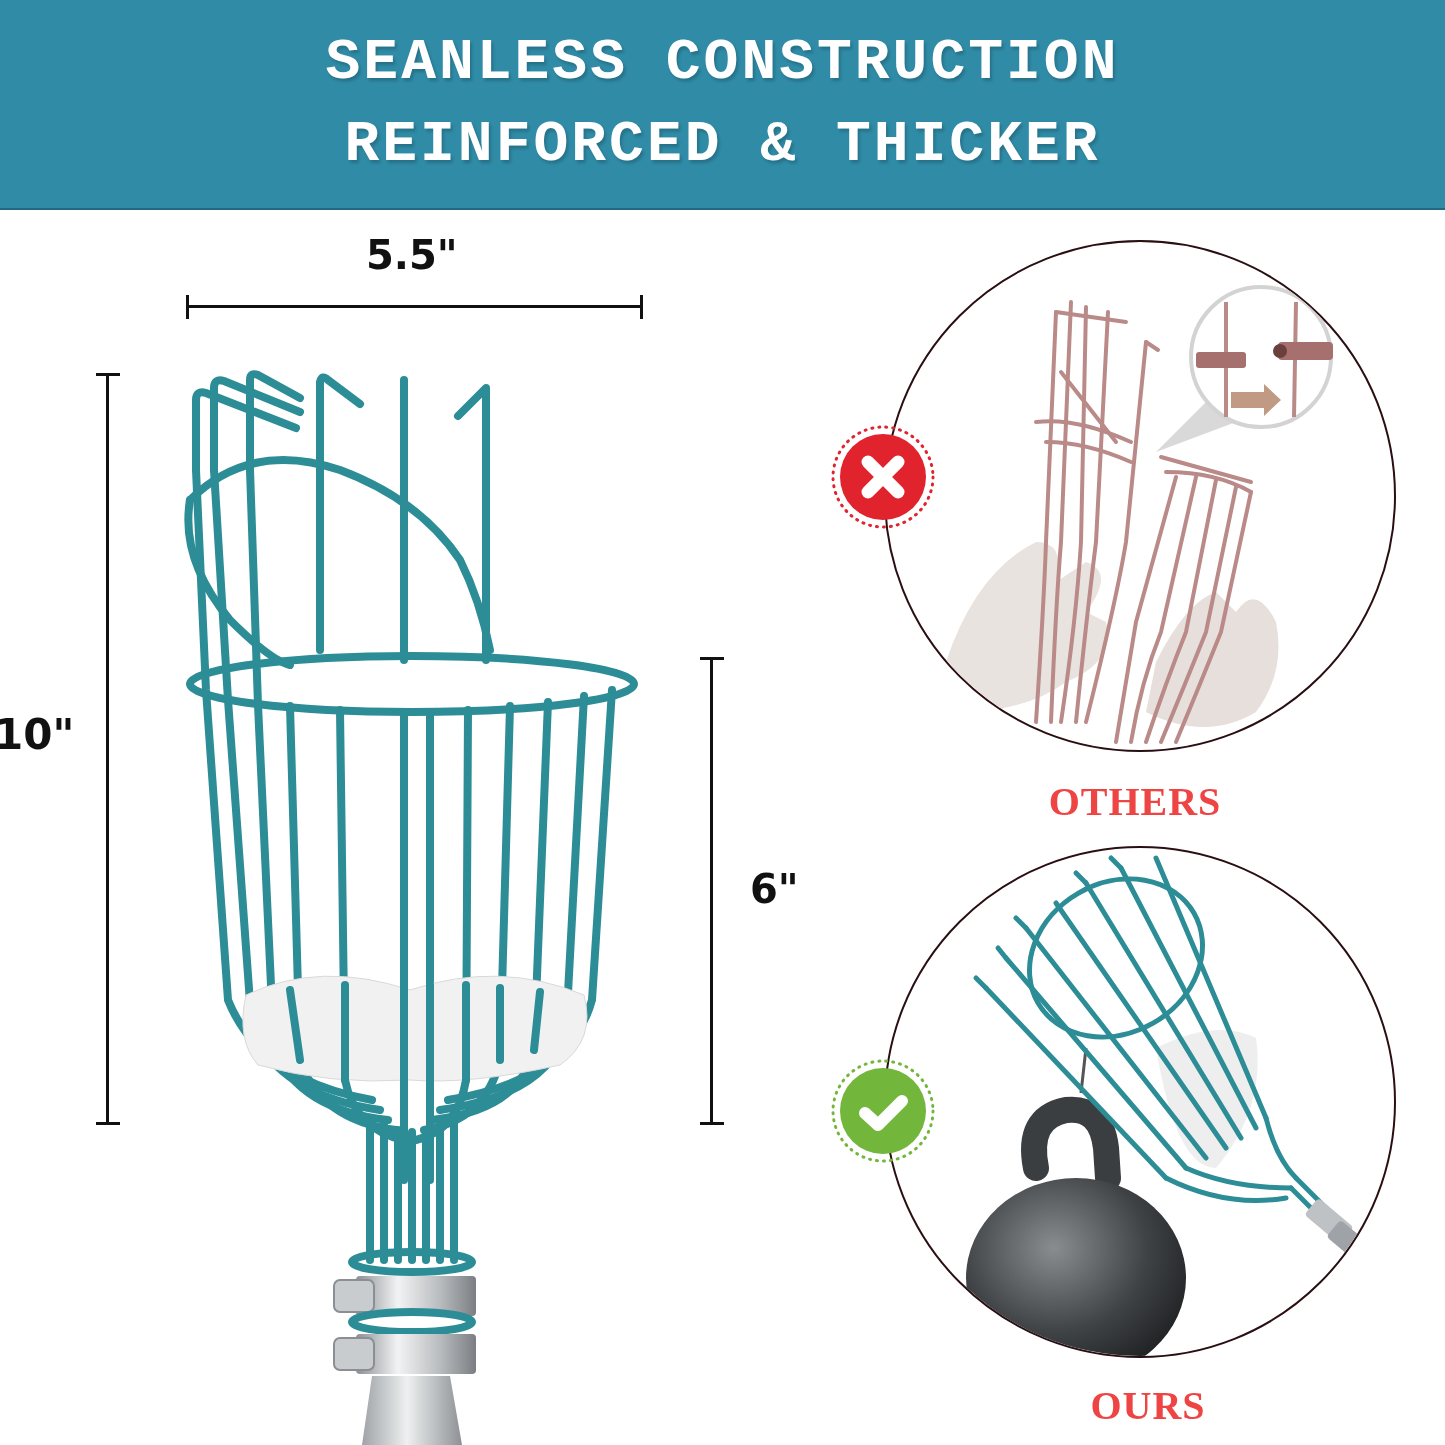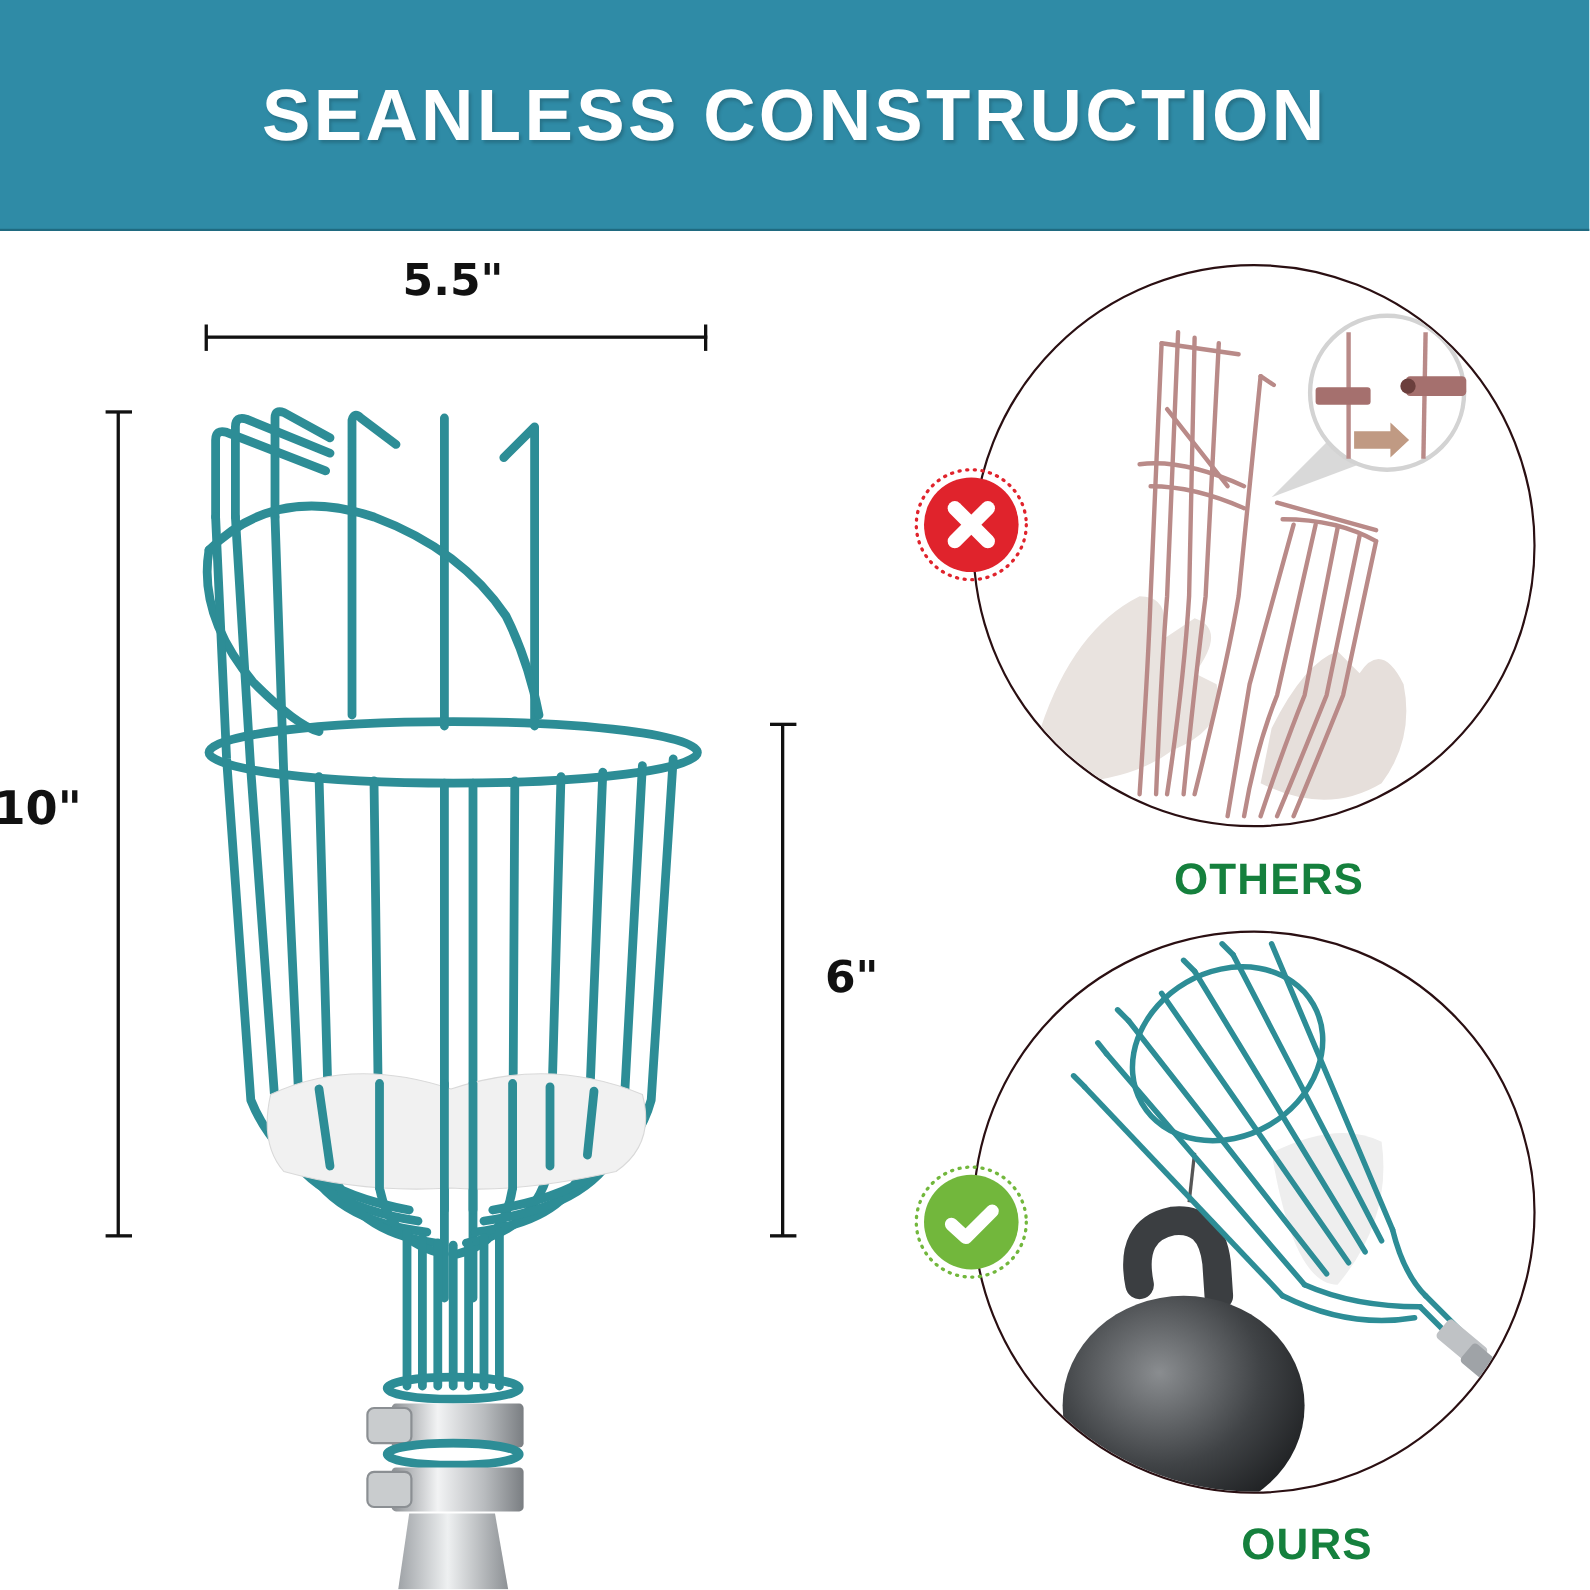--- a/index.html
+++ b/index.html
@@ -6,48 +6,49 @@
     html, body { width: 1445px; height: 1445px; background: #ffffff; overflow: hidden; }
     body { position: relative; font-family: "DejaVu Sans", "Liberation Sans", sans-serif; }
 
     .header {
       position: absolute; left: 0; top: 0; width: 1445px; height: 210px;
       background: #2f8ba6;
       border-bottom: 2px solid #1f6a80;
       display: flex; flex-direction: column; align-items: center; justify-content: center;
     }
     .header .line {
-      color: #ffffff; font-weight: 900; font-size: 66px; letter-spacing: 3px;
+      color: #ffffff; font-weight: 900; font-size: 58px; letter-spacing: 3px;
       line-height: 82px; text-shadow: 2px 3px 3px rgba(0,0,0,0.18);
-      font-family: Liberation Sans, sans-serif;
+      font-family: Liberation Mono, monospace;
     }
 
     .dim-label {
       position: absolute; font-weight: 900; color: #111; font-family: "DejaVu Sans", sans-serif;
     }
     .dim-h { position: absolute; height: 3px; background: #111; }
     .dim-v { position: absolute; width: 3px; background: #111; }
     .tick-v { position: absolute; width: 3px; height: 24px; background: #111; }
     .tick-h { position: absolute; width: 24px; height: 3px; background: #111; }
 
     .circle {
       position: absolute; border-radius: 50%; border: 2.5px solid #2a0f12; background: #fff; overflow: hidden;
     }
     .badge { position: absolute; width: 110px; height: 110px; }
 
     .label-big {
-      position: absolute; font-weight: 900; font-size: 40px; letter-spacing: 1px; color: #15803d;
-      font-family: Liberation Sans, sans-serif; text-align: right;
+      position: absolute; font-weight: 900; font-size: 40px; letter-spacing: 1px; color: #ef4444;
+      font-family: Liberation Serif, serif; text-align: center;
     }
   </style>
 </head>
 <body>
 
 <div class="header">
   <div class="line">SEANLESS CONSTRUCTION</div>
+  <div class="line">REINFORCED &amp; THICKER</div>
 </div>
 
 <div class="dim-label" style="left:366px; top:232px; font-size:40px;">5.5"</div>
 <div>
   <div class="dim-h" style="left:187px; top:305px; width:456px;"></div>
   <div class="tick-v" style="left:186px; top:295px;"></div>
   <div class="tick-v" style="left:640px; top:295px;"></div>
 </div>
 
 <div>

